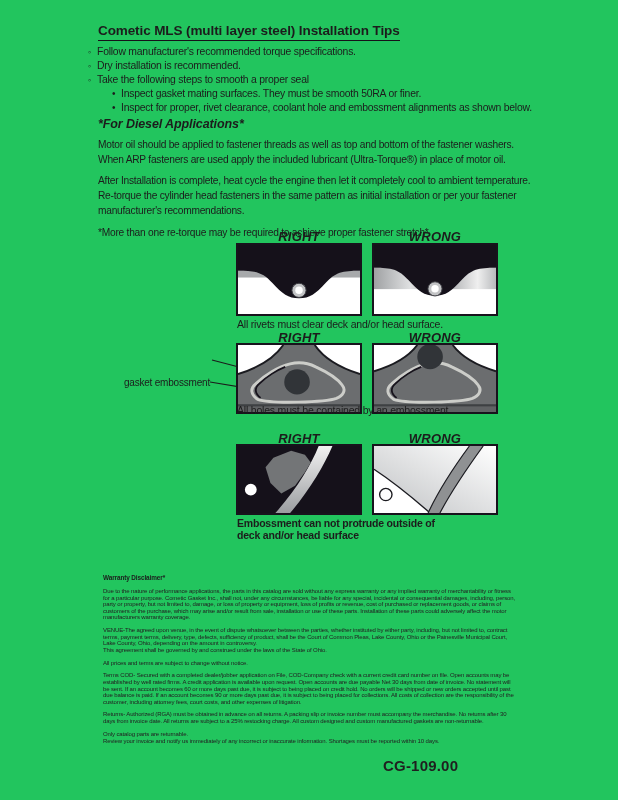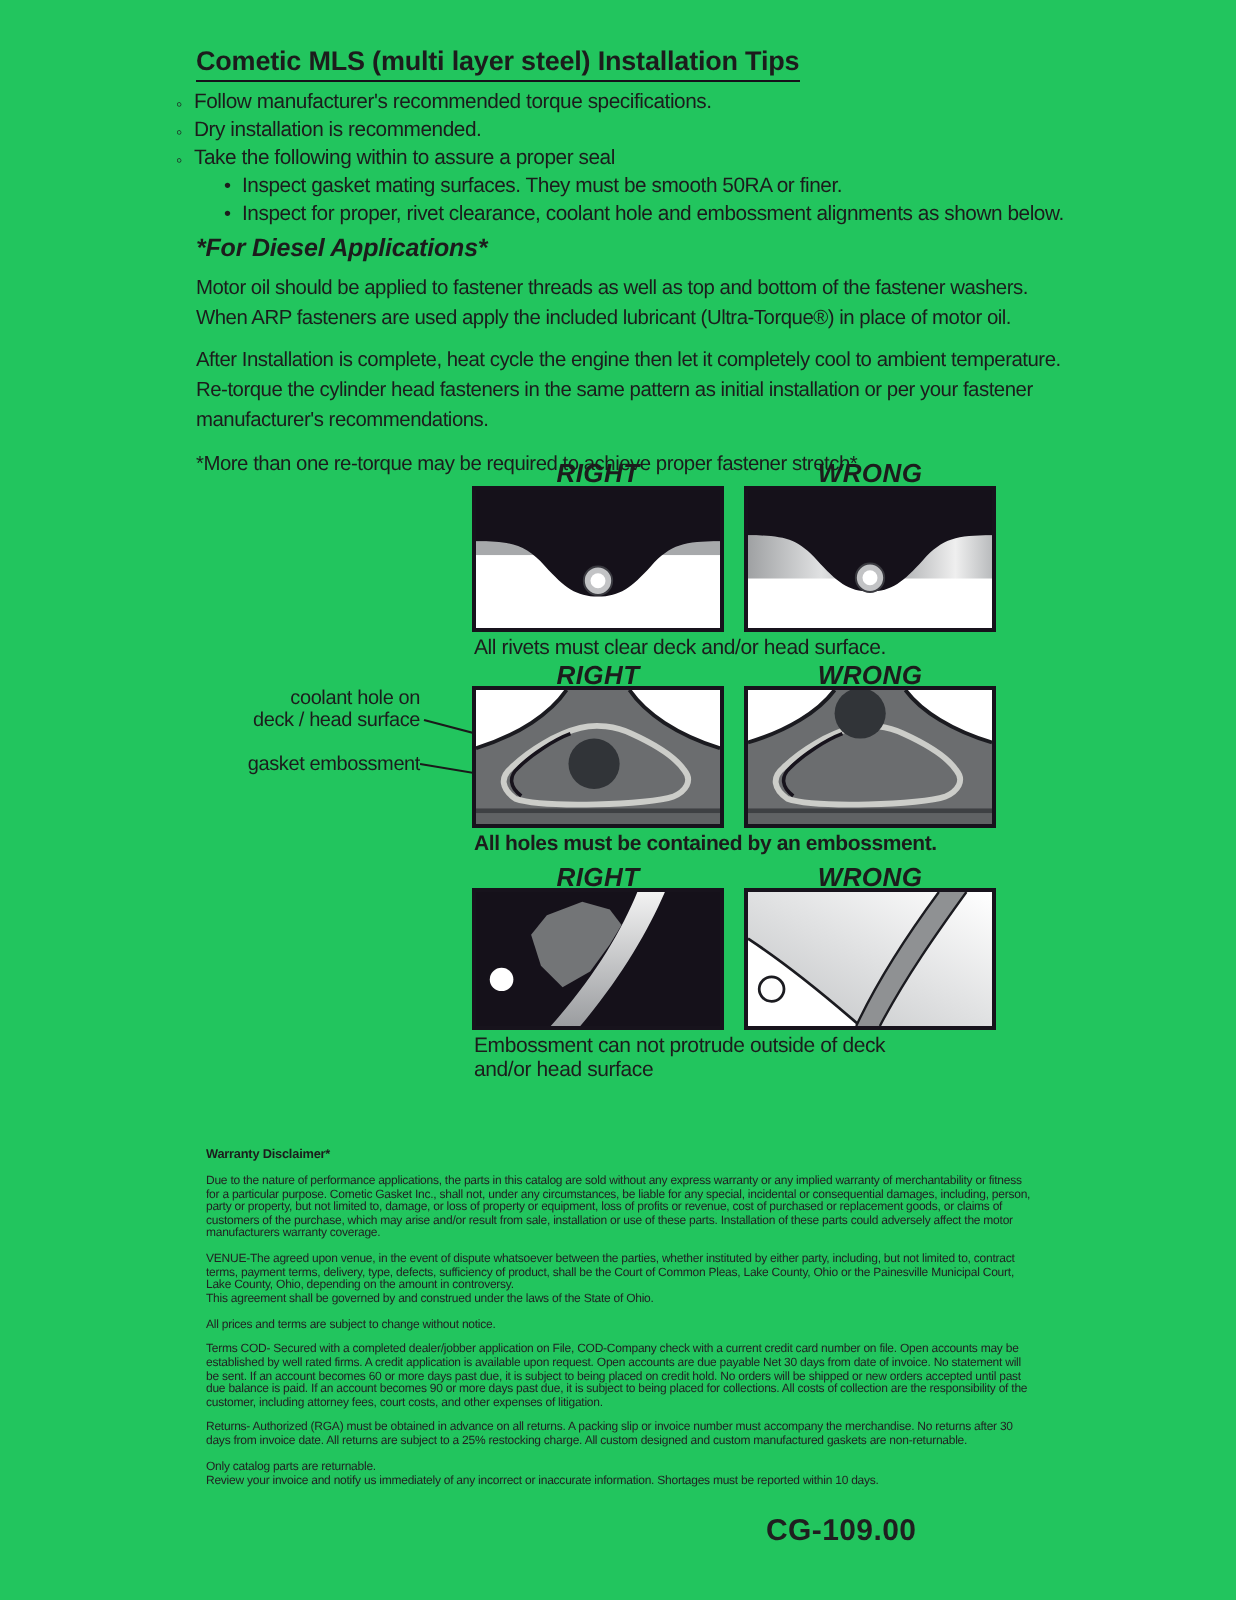--- a/index.html
+++ b/index.html
@@ -28,22 +28,22 @@
   .dg-labels{position:absolute;left:236px;width:262px;display:flex;gap:10px;font-style:italic;}
   .dg-labels span{width:126px;text-align:center;font-weight:bold;font-size:13px;letter-spacing:0.2px;}
   .dg-panels{position:absolute;left:236px;display:flex;gap:10px;}
   .panel{box-sizing:border-box;border:2px solid #17131c;background:#fff;}
   .panel svg{display:block;width:100%;height:100%;}
   .p-r1{width:126px;height:73px;}
   .p-r23{width:126px;height:71px;}
   .dg-caption{position:absolute;font-size:10.5px;letter-spacing:-0.2px;line-height:12px;}
 
   #r1-labels{top:229px;} #r1-panels{top:243px;} #r1-caption{left:237px;top:318px;}
-  #r2-labels{top:330px;} #r2-panels{top:343px;} #r2-caption{left:237px;top:416px;font-weight:bold;}
-  #r3-labels{top:431px;} #r3-panels{top:444px;} #r3-caption{left:237px;top:517px;width:222px;}
+  #r2-labels{top:330px;} #r2-panels{top:343px;} #r2-caption{left:237px;top:404px;}
+  #r3-labels{top:431px;} #r3-panels{top:444px;} #r3-caption{left:237px;top:517px;width:222px;font-weight:bold;}
 
   
   .callout{position:absolute;left:96px;width:114px;text-align:right;font-size:10px;letter-spacing:-0.2px;line-height:11.2px;}
   #callout-coolant{top:344px;}
   #callout-gasket{top:377px;}
   #leader-lines{position:absolute;left:210px;top:352px;width:92px;height:44px;}
 
   
   .disclaimer{position:absolute;left:103px;top:574px;width:414px;}
   .d-head{font-size:6.4px;font-weight:bold;margin:0 0 7px 0;letter-spacing:-0.1px;}
@@ -63,21 +63,21 @@
     <li class="b-main">
       <span class="mk">◦</span>
       <span>Follow manufacturer's recommended torque specifications.</span>
     </li>
     <li class="b-main">
       <span class="mk">◦</span>
       <span>Dry installation is recommended.</span>
     </li>
     <li class="b-main">
       <span class="mk">◦</span>
-      <span>Take the following within to assure a proper seal</span>
+      <span>Take the following steps to smooth a proper seal</span>
     </li>
     <li class="b-sub">
       <span class="mk">•</span>
       <span>Inspect gasket mating surfaces.  They must be smooth 50RA or finer.</span>
     </li>
     <li class="b-sub">
       <span class="mk">•</span>
       <span>Inspect for proper, rivet clearance, coolant hole and embossment alignments as shown below.</span>
     </li>
   </ul>
@@ -118,24 +118,20 @@
         <rect y="23" width="124" height="22" fill="url(#g-deck)"></rect>
         <rect y="45" width="124" height="25" fill="#ffffff"></rect>
         <path d="M0,0 H124 V23 C106,23 99,24.5 89,35.5 C79,46.5 73,51.5 62,51.5 C51,51.5 45,46.5 35,35.5 C25,24.5 18,23 0,23 Z" fill="#15111a"></path>
         <circle cx="62" cy="44.5" r="7.2" fill="#c2c3c5" stroke="#3a3a40" stroke-width="1"></circle>
         <circle cx="62" cy="44.5" r="3.8" fill="#ffffff"></circle>
       </svg>
     </div>
   </div>
   <div class="dg-caption" id="r1-caption">All rivets must clear deck and/or head surface.</div>
 
-  <div class="callout" id="callout-coolant">
-    <div>coolant hole on</div>
-    <div>deck / head surface</div>
-  </div>
   <div class="callout" id="callout-gasket">gasket embossment</div>
   <svg id="leader-lines" viewBox="0 0 92 44">
     <line x1="2" y1="8" x2="86" y2="30" stroke="#1a1a1a" stroke-width="1.1"></line>
     <line x1="0" y1="30" x2="48" y2="38" stroke="#1a1a1a" stroke-width="1.1"></line>
   </svg>
 
   <div class="dg-labels" id="r2-labels">
     <span>RIGHT</span>
     <span>WRONG</span>
   </div>

